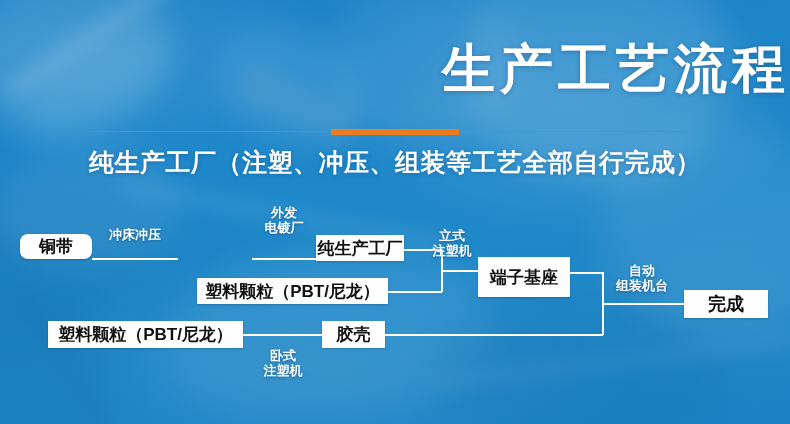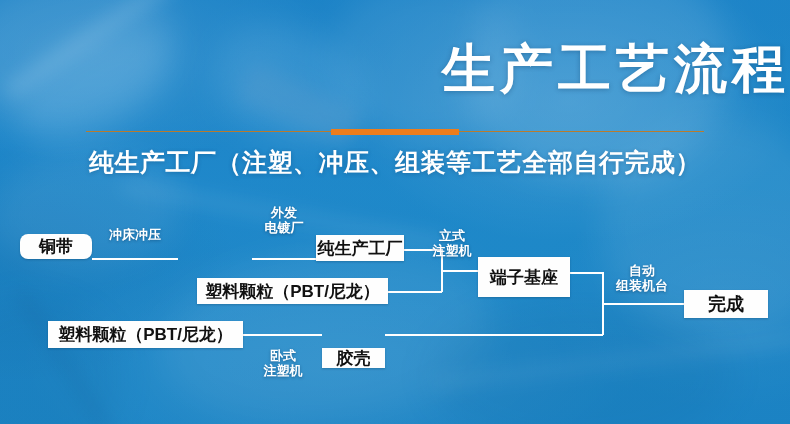--- a/index.html
+++ b/index.html
@@ -156,21 +156,21 @@
   <div class="edge-label" style="left:422px; top:228px; width:60px;">
     <div>立式</div>
     <div>注塑机</div>
   </div>
 
   <div class="line h" style="left:243px; top:334px; width:79px;"></div>
 
   <div class="node" style="left:48px;  top:321px; width:195px; height:27px;">
     <span>塑料颗粒（PBT/尼龙）</span>
   </div>
-  <div class="node" style="left:322px; top:321px; width:63px;  height:20px;margin-top:27px;">
+  <div class="node" style="left:322px; top:321px; width:63px;  height:27px;">
     <span>胶壳</span>
   </div>
 
   <div class="edge-label" style="left:253px; top:348px; width:60px;">
     <div>卧式</div>
     <div>注塑机</div>
   </div>
 
   <div class="line h" style="left:570px; top:272px; width:33px;"></div>
   <div class="line h" style="left:385px; top:334px; width:218px;"></div>

